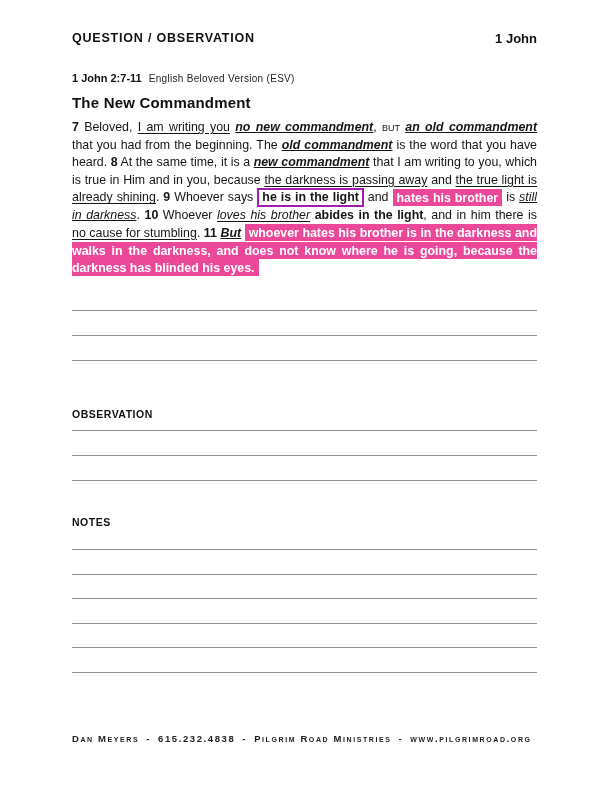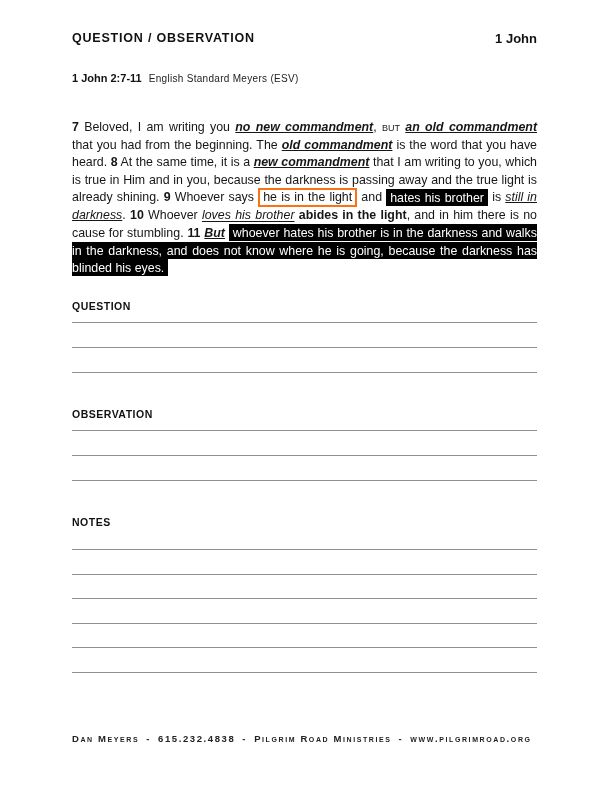--- a/index.html
+++ b/index.html
@@ -37,31 +37,31 @@
   
   .passage {
     position: absolute; top: 119px; left: 72px; width: 465px;
     margin: 0;
     font-size: 12.4px; line-height: 17.6px;
     text-align: justify;
     color: #161616;
   }
   .passage span.b  { font-weight: 700; }
   .passage span.i  { font-style: italic; text-decoration: underline; }
-  .passage span.u  { text-underline-offset: 2px; }
+  .passage span.u  { text-decoration: underline; text-underline-offset: 2px; }
   .passage span.sc { font-variant: small-caps; }
   .passage span.box {
-    font-weight: 400;
-    border: 2px solid #f97316;
+    font-weight: 700;
+    border: 2px solid #a21caf;
     padding: 0 3px 1px 3px;
   }
   .passage span.hl {
-    background: #000000;
+    background: #ec4899;
     color: #ffffff;
-    font-weight: 400;
+    font-weight: 700;
     padding: 1.5px 4px;
   }
 
   
   .section { position: absolute; left: 72px; width: 465px; }
   .section-label {
     font-size: 10.5px; font-weight: 700; letter-spacing: 0.5px;
     line-height: 12px; color: #111;
   }
   .rule { border-bottom: 1px solid #8f8f8f; height: 24px; }
@@ -85,28 +85,28 @@
 <body>
 
 <div class="sheet">
 
   <div class="header-row">
     <span class="doc-type">QUESTION / OBSERVATION</span>
     <span class="book">1 John</span>
   </div>
 
   <div class="ref-row">
-    <span class="ref">1 John 2:7-11</span><span class="version">English Standard Meyers (ESV)</span>
+    <span class="ref">1 John 2:7-11</span><span class="version">English Beloved Version (ESV)</span>
   </div>
 
+  <div class="passage-heading">The New Commandment</div>
 
   <p class="passage"><span class="b">7</span><span> Beloved, </span><span class="u">I am writing you</span><span> </span><span class="b i">no new commandment</span><span>, </span><span class="sc">but</span><span> </span><span class="b i">an old commandment</span><span> that you had from the beginning. The </span><span class="b i">old commandment</span><span> is the word that you have heard. </span><span class="b">8</span><span> At the same time, it is a </span><span class="b i">new commandment</span><span> that I am writing to you, which is true in Him and in you, because </span><span class="u">the darkness is passing away</span><span> and </span><span class="u">the true light is already shining</span><span>. </span><span class="b">9</span><span> Whoever says </span><span class="box">he is in the light</span><span> and </span><span class="hl">hates his brother</span><span> is </span><span class="i">still in darkness</span><span>. </span><span class="b">10</span><span> Whoever </span><span class="i u">loves his brother</span><span> </span><span class="b">abides in the light</span><span>, and in him there is </span><span class="u">no cause for stumbling</span><span>. </span><span class="b">11</span><span> </span><span class="b i">But</span><span> </span><span class="hl">whoever hates his brother is in the darkness and walks in the darkness, and does not know where he is going, because the darkness has blinded his eyes.</span></p>
 
   <div class="section" id="sec-question">
-    <div class="section-label">QUESTION</div>
     <div class="rules">
         <div class="rule"></div>
         <div class="rule"></div>
         <div class="rule"></div>
       </div>
   </div>
 
   <div class="section" id="sec-notes">
     <div class="section-label">NOTES</div>
     <div class="rules">

